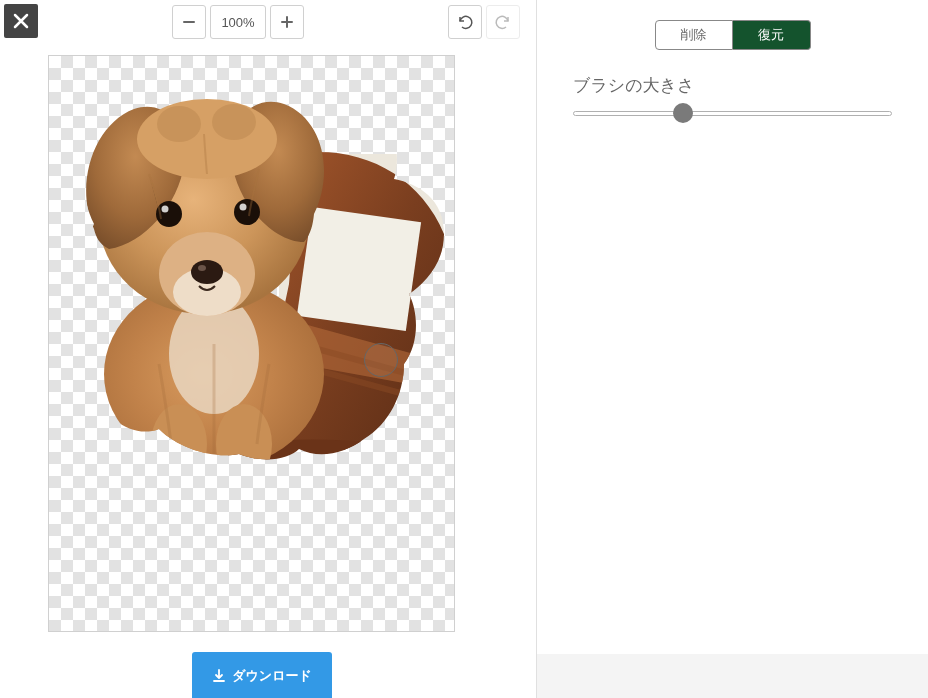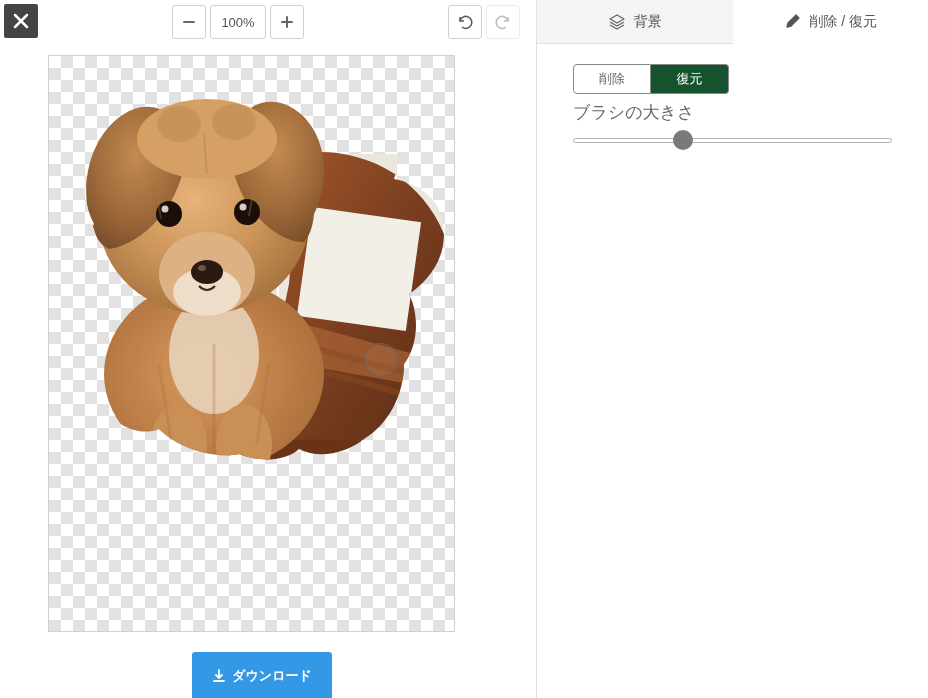--- a/index.html
+++ b/index.html
@@ -176,21 +176,22 @@
       border-bottom: 1px solid #ffffff;
       margin-bottom: -1px;
     }
     .panel-body {
       background: #ffffff;
       padding: 20px 36px;
       height: calc(100% - 44px);
     }
     .mode-toggle {
       display: flex;
-      margin-bottom: 7px;
+      justify-content: center;
+      margin-bottom: 24px;
     }
     .mode-btn {
       width: 78px;
       height: 30px;
       border: 1px solid #888;
       display: flex;
       align-items: center;
       justify-content: center;
       font-size: 13px;
       cursor: pointer;
@@ -364,34 +365,20 @@
 
   <button class="download-btn">
     <svg width="14" height="14" viewBox="0 0 14 14">
       <path d="M7 1 L7 9 M4 6 L7 9 L10 6 M2 12 L12 12" stroke="#ffffff" stroke-width="1.8" fill="none" stroke-linecap="round" stroke-linejoin="round"></path>
     </svg>
     <span>ダウンロード</span>
   </button>
 </div>
 
 <div class="right-panel">
-  <div class="tabs">
-    <div class="tab inactive">
-      <svg width="18" height="18" viewBox="0 0 18 18">
-        <path d="M9 2 L16 6 L9 10 L2 6 Z M2 9 L9 13 L16 9 M2 12 L9 16 L16 12" stroke="#666" stroke-width="1.3" fill="none" stroke-linejoin="round"></path>
-      </svg>
-      <span>背景</span>
-    </div>
-    <div class="tab active">
-      <svg width="18" height="18" viewBox="0 0 18 18">
-        <path d="M13 2 L16 5 L8 13 L4 14 L5 10 Z" stroke="#555" stroke-width="1.3" fill="#555" stroke-linejoin="round"></path>
-      </svg>
-      <span>削除 / 復元</span>
-    </div>
-  </div>
 
   <div class="panel-body">
     <div class="mode-toggle">
       <div class="mode-btn left">
         <span>削除</span>
       </div>
       <div class="mode-btn right">
         <span>復元</span>
       </div>
     </div>

